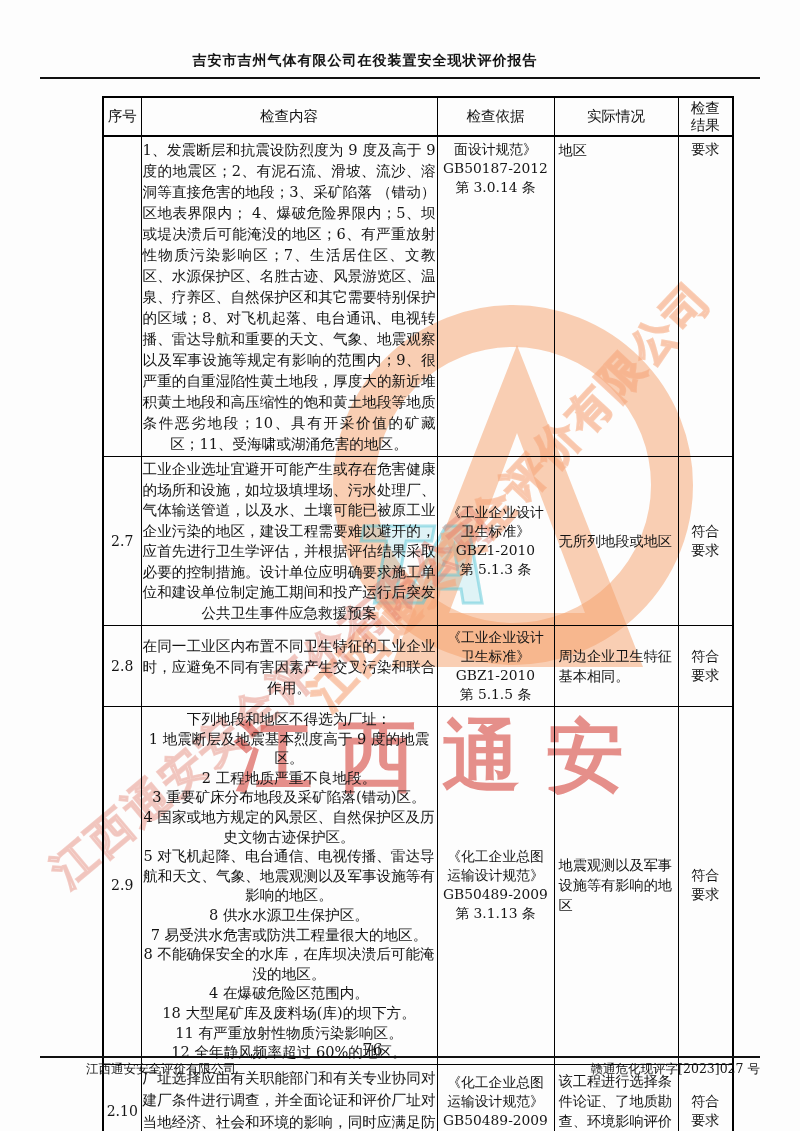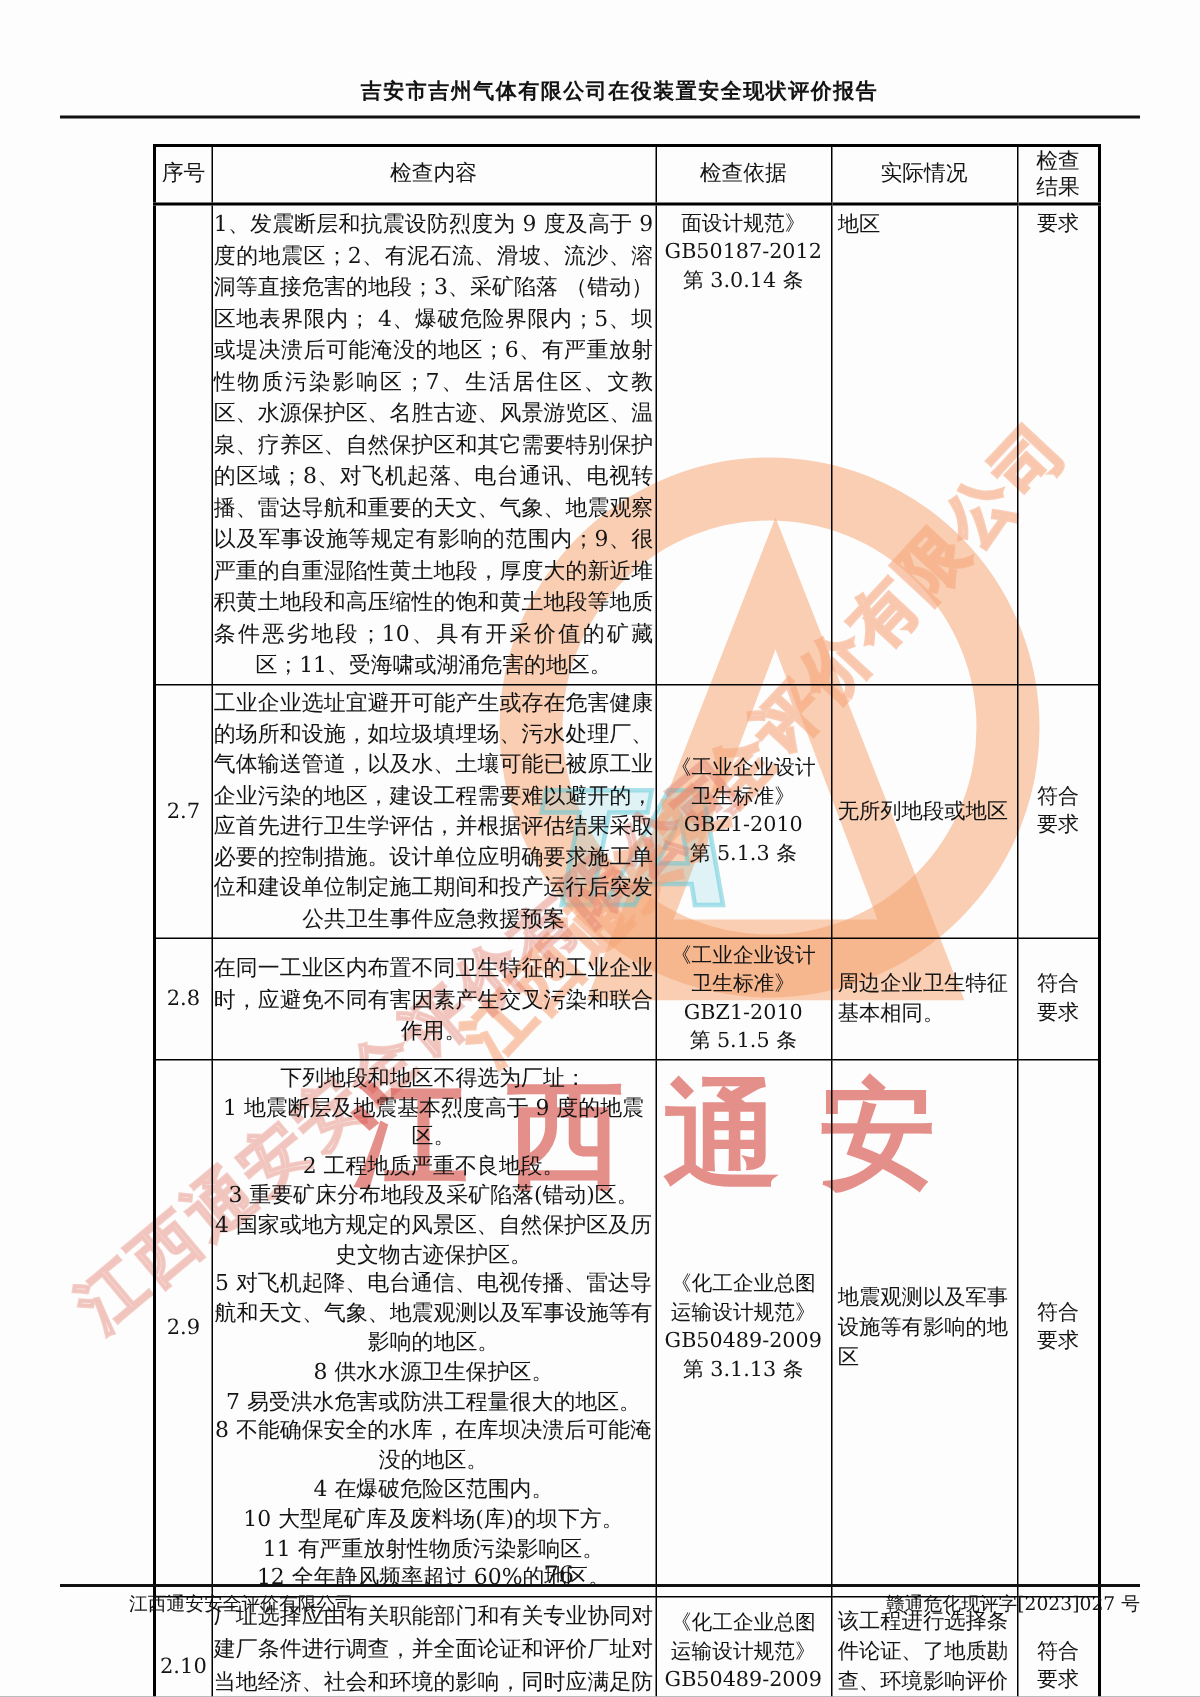--- a/index.html
+++ b/index.html
@@ -33,21 +33,21 @@
   }
   .wm-ta{
     position:absolute;left:356px;top:506px;font-size:105px;letter-spacing:-10px;
     font-family:"DejaVu Sans","Liberation Sans",sans-serif;font-weight:bold;font-style:italic;
     color:rgba(90,200,215,.18);-webkit-text-stroke:3px rgba(90,200,215,.5);
   }
   
   .content{position:relative;z-index:1;}
   .doc-title{
     position:absolute;top:52px;left:0;width:730px;text-align:center;
-    font-size:14px;font-weight:bold;letter-spacing:1px;padding-left:48px;
+    font-size:14px;font-weight:bold;letter-spacing:1px;
   }
   .rule-top{position:absolute;top:77px;left:40px;width:720px;height:2px;background:#111;}
   table.chk{
     position:absolute;left:102px;top:96px;border-collapse:collapse;table-layout:fixed;
     width:630px;background:transparent;
   }
   table.chk,.chk td,.chk th{border:1px solid #000;}
   table.chk{border-width:2px;}
   .chk th{font-weight:normal;font-size:14.5px;text-align:center;border-bottom-width:2px;white-space:pre-line;line-height:17px;}
   .chk td{padding:0;vertical-align:middle;overflow:hidden;}
@@ -156,21 +156,21 @@
           <div class="line">下列地段和地区不得选为厂址：</div>
           <div class="line">1 地震断层及地震基本烈度高于 9 度的地震区。</div>
           <div class="line">2 工程地质严重不良地段。</div>
           <div class="line">3 重要矿床分布地段及采矿陷落(错动)区。</div>
           <div class="line">4 国家或地方规定的风景区、自然保护区及历史文物古迹保护区。</div>
           <div class="line">5 对飞机起降、电台通信、电视传播、雷达导航和天文、气象、地震观测以及军事设施等有影响的地区。</div>
           <div class="line">8 供水水源卫生保护区。</div>
           <div class="line">7 易受洪水危害或防洪工程量很大的地区。</div>
           <div class="line">8 不能确保安全的水库，在库坝决溃后可能淹没的地区。</div>
           <div class="line">4 在爆破危险区范围内。</div>
-          <div class="line">10 大型尾矿库及废料场(库)的坝下方。</div>
+          <div class="line">18 大型尾矿库及废料场(库)的坝下方。</div>
           <div class="line">11 有严重放射性物质污染影响区。</div>
           <div class="line">12 全年静风频率超过 60%的地区。</div>
         </td>
         <td class="c-basis">《化工企业总图
 运输设计规范》
 GB50489-2009
 第 3.1.13 条</td>
         <td class="c-actual">地震观测以及军事设施等有影响的地区</td>
         <td class="c-result">符合
 要求</td>

